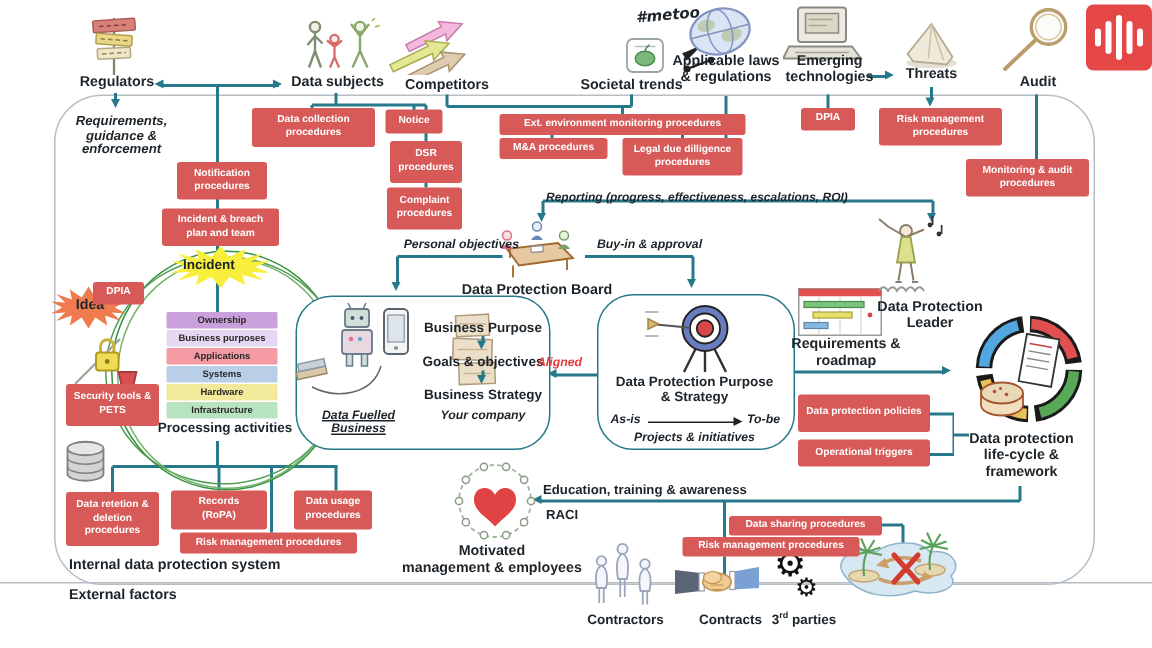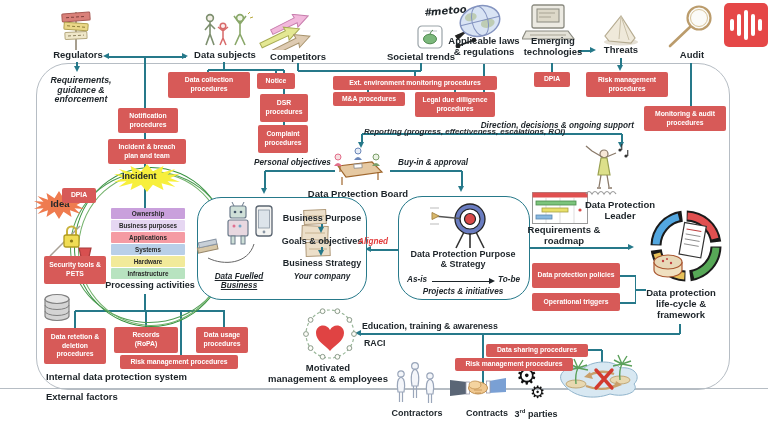--- a/index.html
+++ b/index.html
@@ -149,23 +149,22 @@
     <div>&amp; regulations</div>
   </div>
   <div class="lbl" style="left:516px;top:36px;width:74px;">
     <div>Emerging</div>
     <div>technologies</div>
   </div>
   <div class="lbl" style="left:598px;top:45px;width:46px;">Threats</div>
   <div class="lbl" style="left:670px;top:50px;width:44px;">Audit</div>
 
   <div class="it" style="left:40px;top:76px;width:82px;text-align:center;font-size:8.8px;">Requirements, guidance &amp; enforcement</div>
-  <div class="it" style="left:470px;top:121px;width:164px;text-align:right;">Direction, decisions &amp; ongoing support</div>
   <div class="it" style="left:364px;top:128px;white-space:nowrap;font-size:8px;">Reporting (progress, effectiveness, escalations, ROI)</div>
-  <div class="it" style="left:254px;top:158px;width:92px;text-align:left;">Personal objectives</div>
+  <div class="it" style="left:254px;top:158px;width:92px;text-align:right;">Personal objectives</div>
   <div class="it" style="left:392px;top:158px;width:82px;text-align:center;">Buy-in &amp; approval</div>
   <div class="lbl" style="left:306px;top:189px;width:104px;">Data Protection Board</div>
 
   <div class="lbl" style="left:274px;top:213px;width:96px;font-size:9px;">Business Purpose</div>
   <div class="lbl" style="left:274px;top:236px;width:96px;font-size:9px;">Goals &amp; objectives</div>
   <div class="lbl" style="left:274px;top:258px;width:96px;font-size:9px;">Business Strategy</div>
   <div class="it" style="left:282px;top:272px;width:80px;text-align:center;">Your company</div>
   <div class="it" style="left:358px;top:237px;width:42px;color:#e23b3b;">Aligned</div>
   <div class="it" style="left:206px;top:272px;width:66px;text-align:center;text-decoration:underline;">
     <div>Data Fuelled</div>

